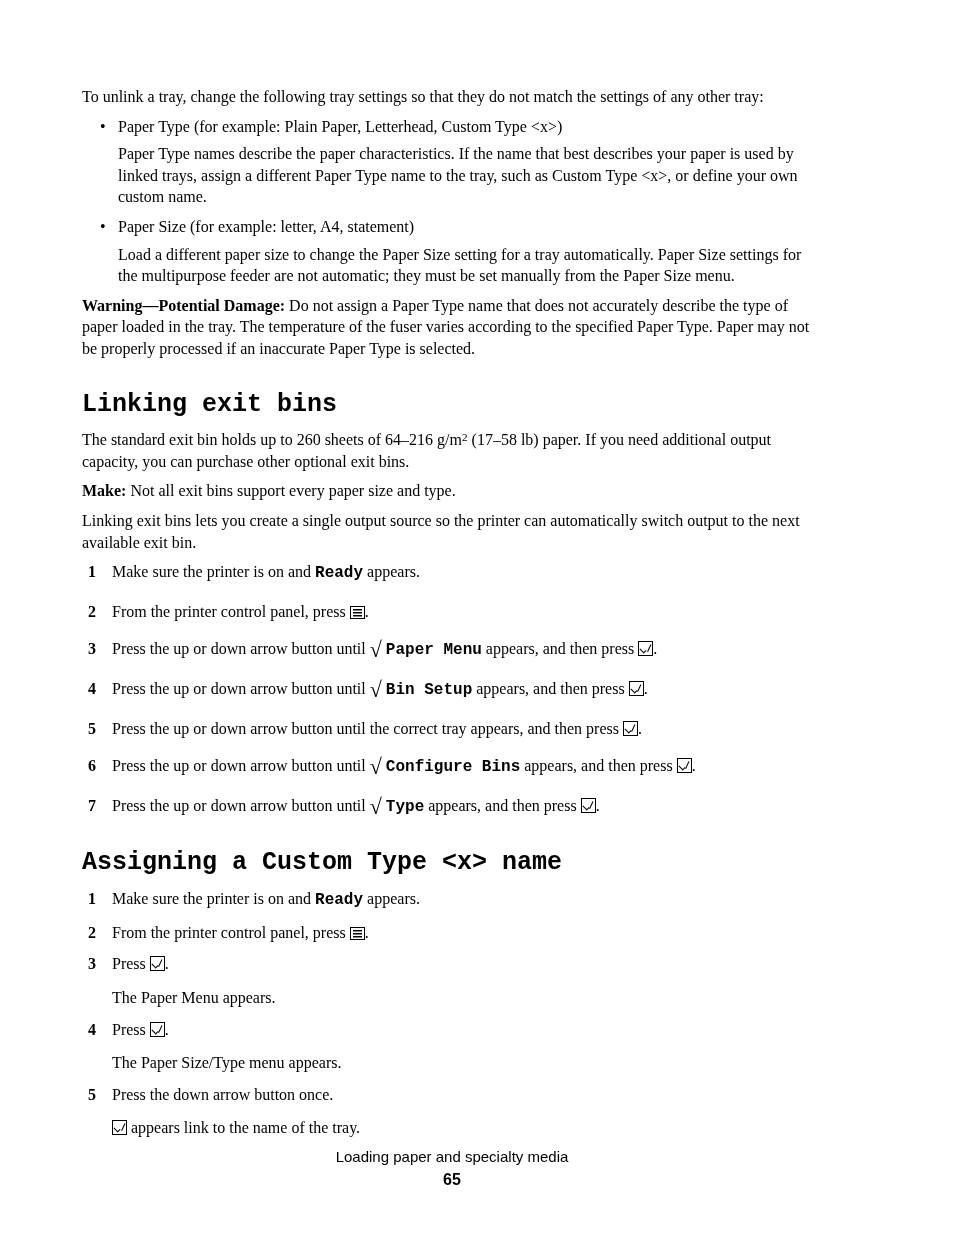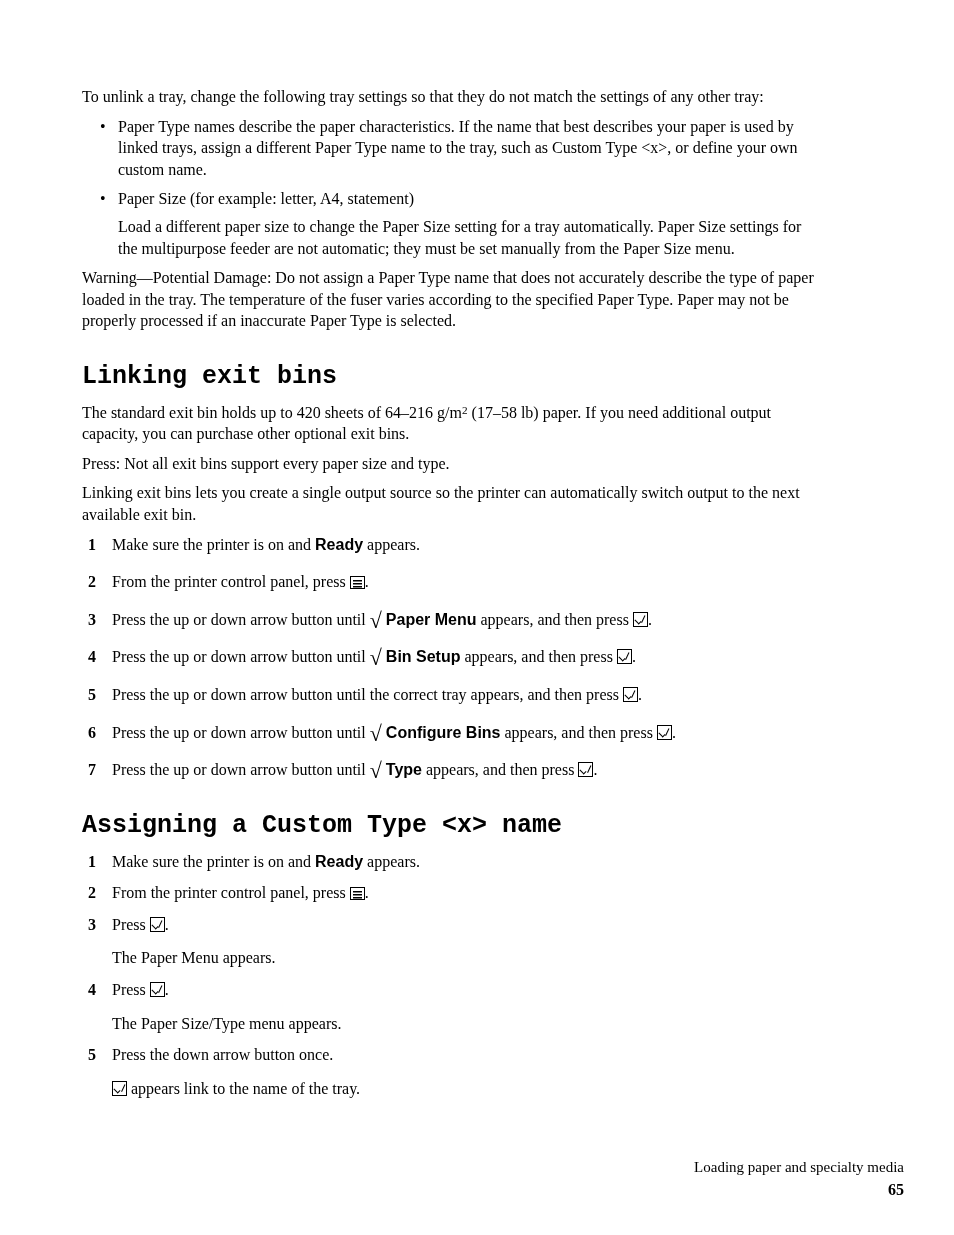--- a/index.html
+++ b/index.html
@@ -25,28 +25,28 @@
   }
   ul.topbul > li { position: relative; margin-bottom: 8px; }
   ul.topbul > li::before {
     content: "•";
     position: absolute;
     left: -18px;
     top: 0;
     font-size: 16px;
   }
   .subp { margin-top: 6px; }
-  .bold { font-weight: normal; }
+  .bold { font-weight: bold; }
   h2.sec {
     font-family: Liberation Mono, monospace;
     font-weight: bold;
     font-size: 25px;
     margin: 28px 0 8px 0;
   }
-  .mono { font-family: Liberation Sans, sans-serif; font-weight: bold; }
+  .mono { font-family: Liberation Mono, monospace; font-weight: bold; }
   ol.steps {
     list-style: none;
     counter-reset: step;
     margin: 8px 0 6px 0;
     padding-left: 30px;
   }
   ol.steps > li {
     counter-increment: step;
     position: relative;
     margin: 0 0 16px 0;
@@ -102,56 +102,57 @@
     font-size: 22px;
     font-weight: bold;
     vertical-align: -3px;
     display: inline-block;
     line-height: 0.6;
   }
   sup.sq { font-size: 0.7em; vertical-align: 4px; }
   .footer {
     position: absolute;
     left: 0; right: 0;
-    bottom: 34px;
-    text-align: right;
-    font-family: Liberation Serif, serif;
+    bottom: 44px;
+    text-align: center;
+    font-family: Liberation Sans, sans-serif;
   }
   .footer .ftitle { font-size: 15px; margin-bottom: 2px; }
   .footer .fnum { font-weight: bold; font-size: 16px; }
 </style>
 </head>
 <body>
 
 <div class="page">
 
   <p>To unlink a tray, change the following tray settings so that they do not match the settings of any other tray:</p>
 
   <ul class="topbul">
     <li>
+      <span>Paper Type (for example: Plain Paper, Letterhead, Custom Type &lt;x&gt;)</span>
       <p class="subp">Paper Type names describe the paper characteristics. If the name that best describes your paper is used by linked trays, assign a different Paper Type name to the tray, such as Custom Type &lt;x&gt;, or define your own custom name.</p>
     </li>
     <li>
       <span>Paper Size (for example: letter, A4, statement)</span>
       <p class="subp">Load a different paper size to change the Paper Size setting for a tray automatically. Paper Size settings for the multipurpose feeder are not automatic; they must be set manually from the Paper Size menu.</p>
     </li>
   </ul>
 
   <p>
     <span class="bold">Warning—Potential Damage:</span><span> Do not assign a Paper Type name that does not accurately describe the type of paper loaded in the tray. The temperature of the fuser varies according to the specified Paper Type. Paper may not be properly processed if an inaccurate Paper Type is selected.</span>
   </p>
 
   <h2 class="sec">Linking exit bins</h2>
 
   <p>
-    <span>The standard exit bin holds up to 420 sheets of 64–216 g/m</span><sup class="sq">2</sup><span> (17–58 lb) paper. If you need additional output capacity, you can purchase other optional exit bins.</span>
+    <span>The standard exit bin holds up to 260 sheets of 64–216 g/m</span><sup class="sq">2</sup><span> (17–58 lb) paper. If you need additional output capacity, you can purchase other optional exit bins.</span>
   </p>
 
   <p>
-    <span class="bold">Press:</span><span> Not all exit bins support every paper size and type.</span>
+    <span class="bold">Make:</span><span> Not all exit bins support every paper size and type.</span>
   </p>
 
   <p>Linking exit bins lets you create a single output source so the printer can automatically switch output to the next available exit bin.</p>
 
   <ol class="steps">
     <li>
       <span>Make sure the printer is on and </span><span class="mono">Ready</span><span> appears.</span>
     </li>
     <li>
       <span>From the printer control panel, press </span><span class="btn-menu"></span>.

